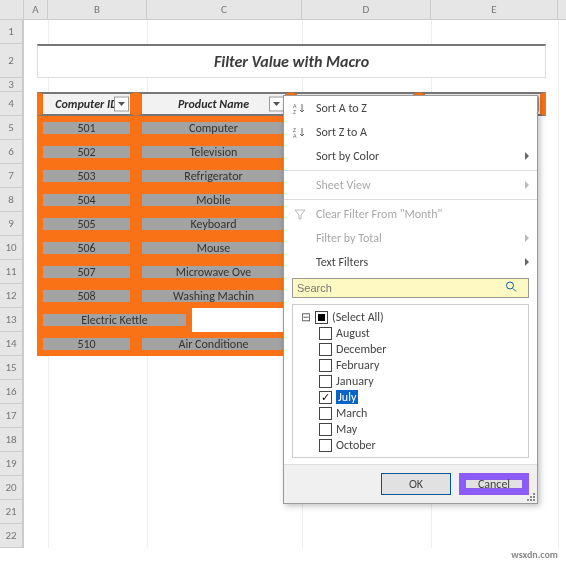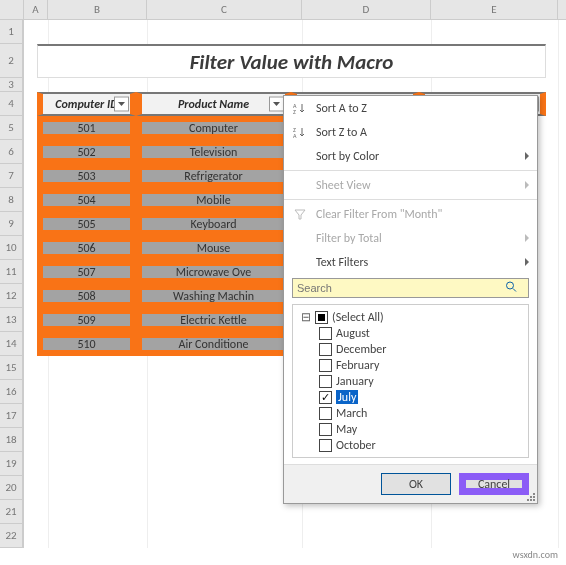--- a/index.html
+++ b/index.html
@@ -38,21 +38,21 @@
     left: 13px;
     top: 24px;
     width: 509px;
     height: 34px;
     background:#fff;
     border:1px solid #ddd;
     border-top:2px solid #777;
     display:flex;
     align-items:center;
     justify-content:center;
-    font-size:21px;
+    font-size:16px;
     color:#3c3c3c;
     font-style: italic;
     font-weight:bold;
   }
   .data-table {
     position:absolute;
     left: 13px;
     top: 72px;
     width: 509px;
   }
@@ -144,21 +144,21 @@
     min-width:70px; height:22px; border:7px solid #8b5cf6;
     display:flex;align-items:center;justify-content:center;
     font-size:12px; background:#e1e1e1;
   }
   .dd-btn.primary { border:1px solid #005499; background:#e1e1e1;}
   .resize-grip {
     position:absolute; right:2px; bottom:2px; width:10px;height:10px;
   }
   .resize-grip span{position:absolute;width:2px;height:2px;background:#888;}
   .watermark{
-    position:absolute; bottom:4px; right:8px; font-size:10px; color:#888;
+    position:absolute; bottom:4px; right:8px; font-size:10px; color:#888;font-weight:bold;
   }
 </style>
 </head>
 <body>
 
 <div class="col-headers">
   <div style="width:24px"></div>
   <div style="width:24px">A</div>
   <div style="width:99px">B</div>
   <div style="width:155px">C</div>
@@ -264,21 +264,20 @@
           </div>
           <div class="trow">
             <div class="tcell" style="width:99px">507</div>
             <div class="tcell" style="width:155px">Microwave Ove</div>
           </div>
           <div class="trow">
             <div class="tcell" style="width:99px">508</div>
             <div class="tcell" style="width:155px">Washing Machin</div>
           </div>
           <div class="trow">
-            <div class="tcell" style="width:99px">509</div>
             <div class="tcell" style="width:155px">Electric Kettle</div>
           </div>
           <div class="trow">
             <div class="tcell" style="width:99px">510</div>
             <div class="tcell" style="width:155px">Air Conditione</div>
           </div>
         </div>
     </div>
   </div>
 </div>

